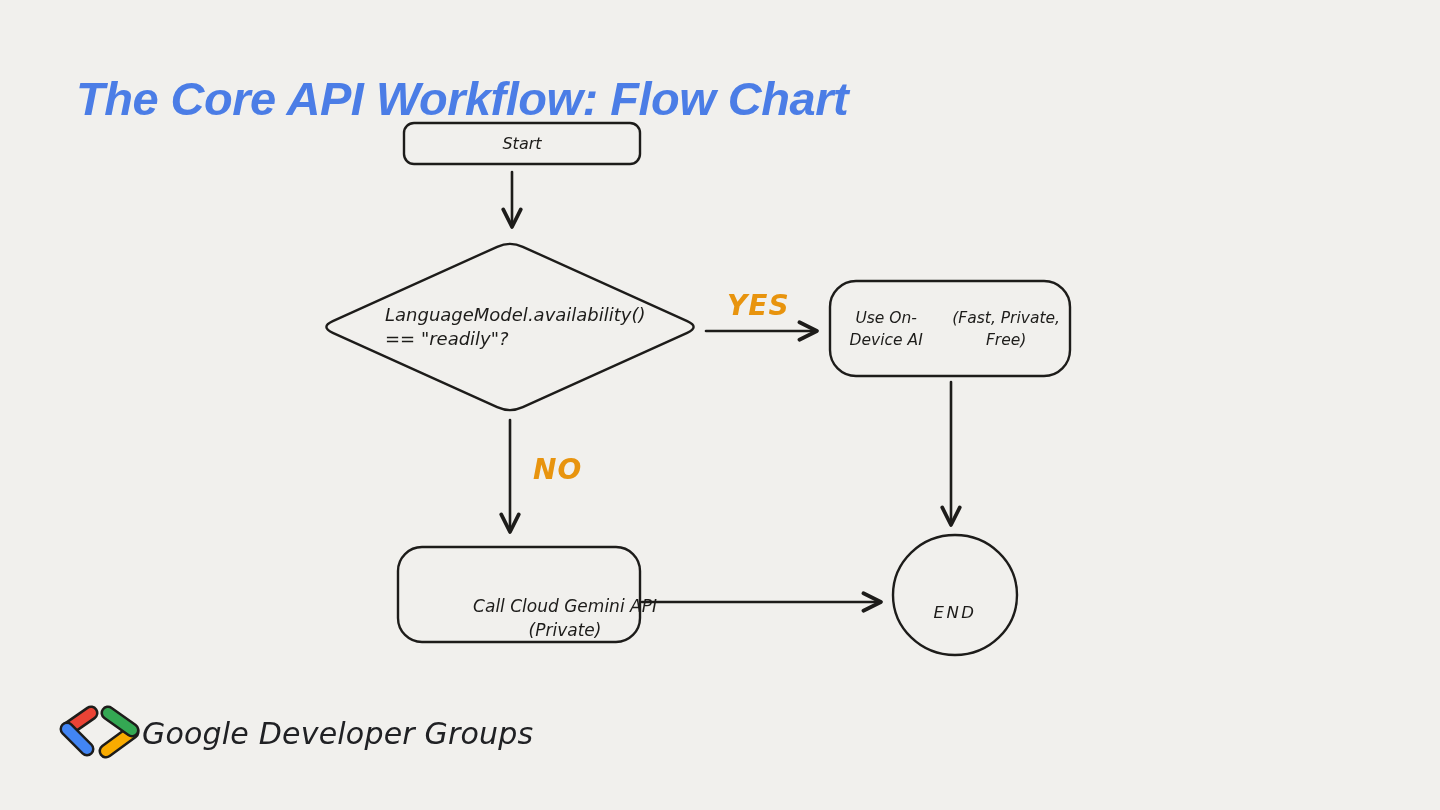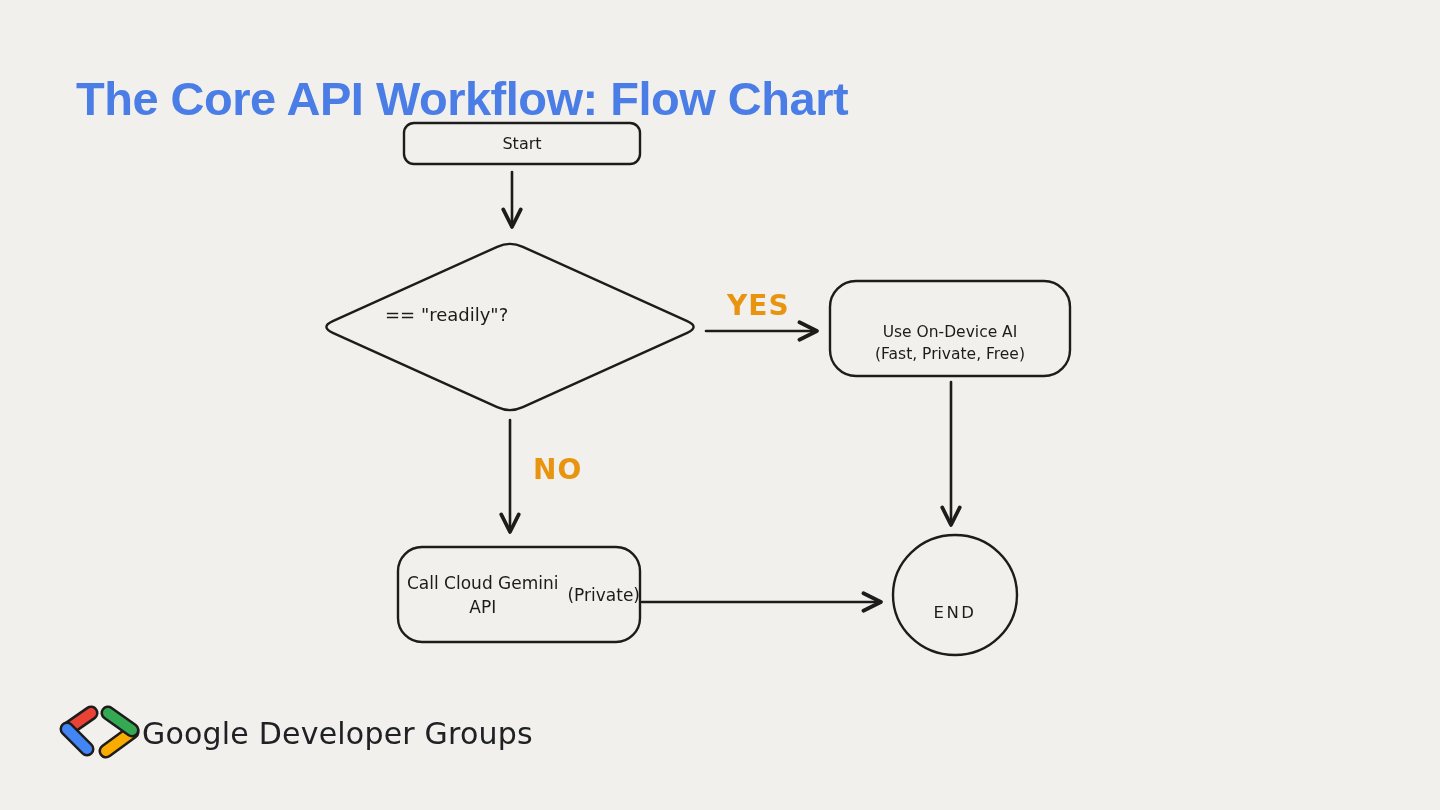--- a/index.html
+++ b/index.html
@@ -12,21 +12,21 @@
     --logo-green:#34a853;
     --logo-yellow:#f9ab00;
     --logo-text:#202124;
   }
   html,body{margin:0;padding:0;}
   body{
     width:1440px;height:810px;overflow:hidden;
     background:var(--background);
     font-family:"DejaVu Sans","Liberation Sans",sans-serif;
   }
-  .slide{position:relative;width:1184px;height:810px;}
+  .slide{position:relative;width:1184px;height:810px;font-style:italic;}
 
   .page-title{
     position:absolute;left:76px;top:40px;
     font-family:"Liberation Sans",sans-serif;
     font-size:47px;font-weight:bold;letter-spacing:-0.5px;
     color:var(--title-blue);
     white-space:nowrap;
   }
 
   svg.flow-canvas{position:absolute;left:0;top:0;}
@@ -39,27 +39,27 @@
     left:404px;top:123px;width:236px;height:41px;
     display:flex;align-items:center;justify-content:center;
     font-size:16px;
   }
   .label-decision{
     left:385px;top:303px;width:320px;
     font-size:18px;line-height:23.5px;text-align:left;
   }
   .label-on-device{
     left:830px;top:281px;width:240px;height:95px;
-    display:flex;flex-direction:column;align-items:center;justify-content:center;
-    font-size:15.5px;line-height:22px;text-align:center;margin-top:14px;
+    display:flex;flex-direction:row;align-items:center;
+    font-size:15.5px;line-height:22px;text-align:center;
   }
   .label-cloud{
     left:398px;top:547px;width:242px;height:95px;
-    display:flex;align-items:center;justify-content:flex-end;
-    font-size:17px;line-height:24px;text-align:center;
+    display:flex;flex-direction:column;align-items:center;justify-content:flex-end;
+    font-size:17px;line-height:24px;text-align:center;padding-left:46px;
   }
   .label-end{
     left:893px;top:584px;width:124px;
     font-size:16.5px;letter-spacing:2.5px;text-align:center;margin-top:19px;
   }
   .branch-label{
     position:absolute;color:var(--branch-orange);
     font-size:28px;font-weight:bold;letter-spacing:1px;
   }
   .branch-yes{left:727px;top:289px;}
@@ -106,20 +106,21 @@
     <path class="edge" d="M512 172 L512 226" marker-end="url(#arrow)"></path>
     <path class="edge" d="M706 331 L816 331" marker-end="url(#arrow)"></path>
     <path class="edge" d="M510 420 L510 531" marker-end="url(#arrow)"></path>
     <path class="edge" d="M951 382 L951 524" marker-end="url(#arrow)"></path>
     <path class="edge" d="M642 602 L880 602" marker-end="url(#arrow)"></path>
   </svg>
 
   <div class="node-label label-start">Start</div>
 
   <div class="node-label label-decision">
+    <div>LanguageModel.availability()</div>
     <div>== "readily"?</div>
   </div>
 
   <div class="branch-label branch-yes">YES</div>
   <div class="branch-label branch-no">NO</div>
 
   <div class="node-label label-on-device">
     <div>Use On-Device AI</div>
     <div>(Fast, Private, Free)</div>
   </div>

